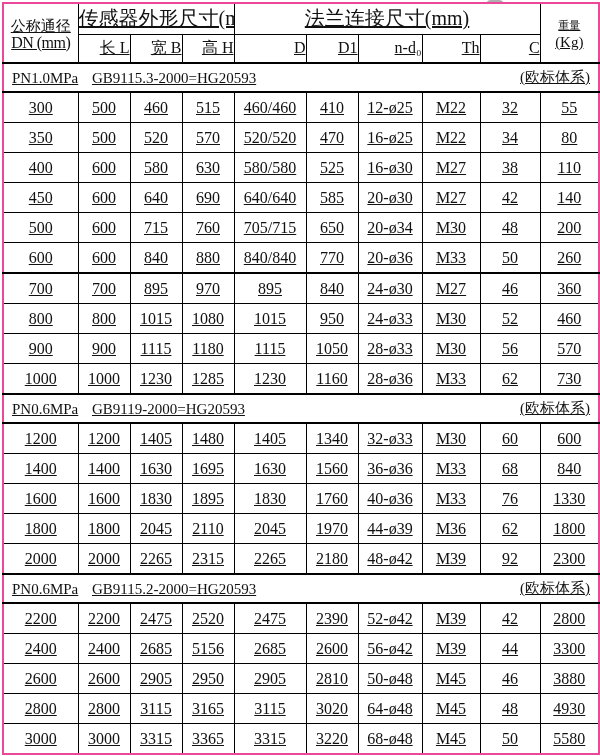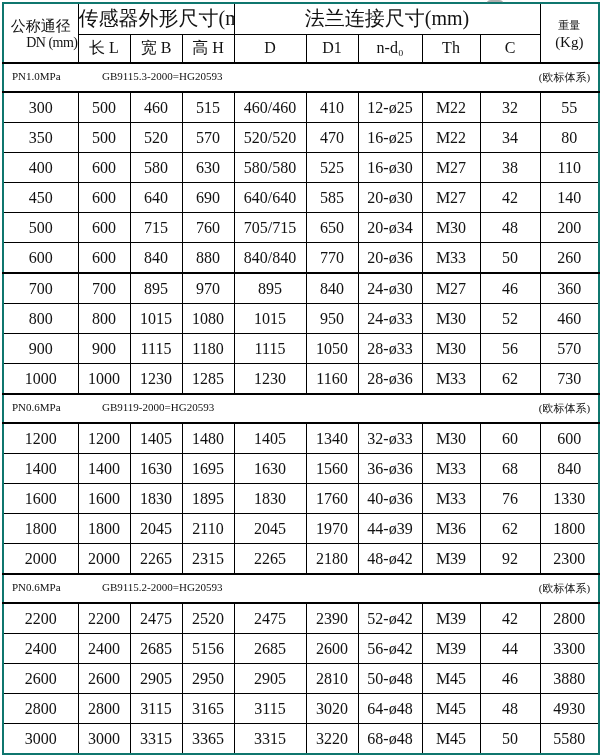--- a/index.html
+++ b/index.html
@@ -14,59 +14,60 @@
     background: #ffffff;
     font-family: "Liberation Serif", "DejaVu Serif", serif;
     color: #111111;
     box-sizing: border-box;
     padding: 2px;
   }
   table.spec {
     border-collapse: collapse;
     table-layout: fixed;
     width: 596px;
-    border: 2px solid #0f766e;
+    border: 2px solid #ec4899;
+    text-decoration: underline;
   }
   th, td {
     border: 1px solid #000000;
     padding: 0;
     text-align: center;
     vertical-align: middle;
     overflow: hidden;
     white-space: nowrap;
   }
   
   thead .h1 { height: 31px; }
   thead .h2 { height: 29px; }
   thead th {
     font-weight: normal;
     font-size: 16px;
     border-bottom: 1px solid #000;
   }
   .dn-line1 { font-size: 15px; line-height: 17px; padding-top: 2px; }
-  .dn-line2 { font-size: 14px; line-height: 16px; letter-spacing: -0.5px; text-align: right; }
+  .dn-line2 { font-size: 16px; line-height: 16px; letter-spacing: -0.5px; }
   .wt-line1 { font-size: 11px; line-height: 17px; padding-top: 2px; }
   .wt-line2 { font-size: 15px; line-height: 17px; }
   .group-th { font-size: 20px; }
-  .sub-th   { font-size: 16px; }
+  .sub-th   { font-size: 16px; text-align: right; }
 
   
   tr.section-row td {
     border-top: 2px solid #000;
     border-bottom: 2px solid #000;
     height: 27px;
   }
   .section-cell {
     display: flex;
-    align-items: flex-start;
+    align-items: flex-end;
     padding: 0 8px;
-    font-size: 11px;
+    font-size: 15px;
   }
   .section-pn  { width: 80px; text-align: left; }
-  .section-std { text-align: left; margin-left: 10px; }
+  .section-std { text-align: left; }
   .section-note { margin-left: auto; text-align: right; }
 
   
   tr.data-row td {
     height: 29px;
     font-size: 16px;
   }
   tr.thick-bottom td { border-bottom: 2px solid #000; }
 
   

